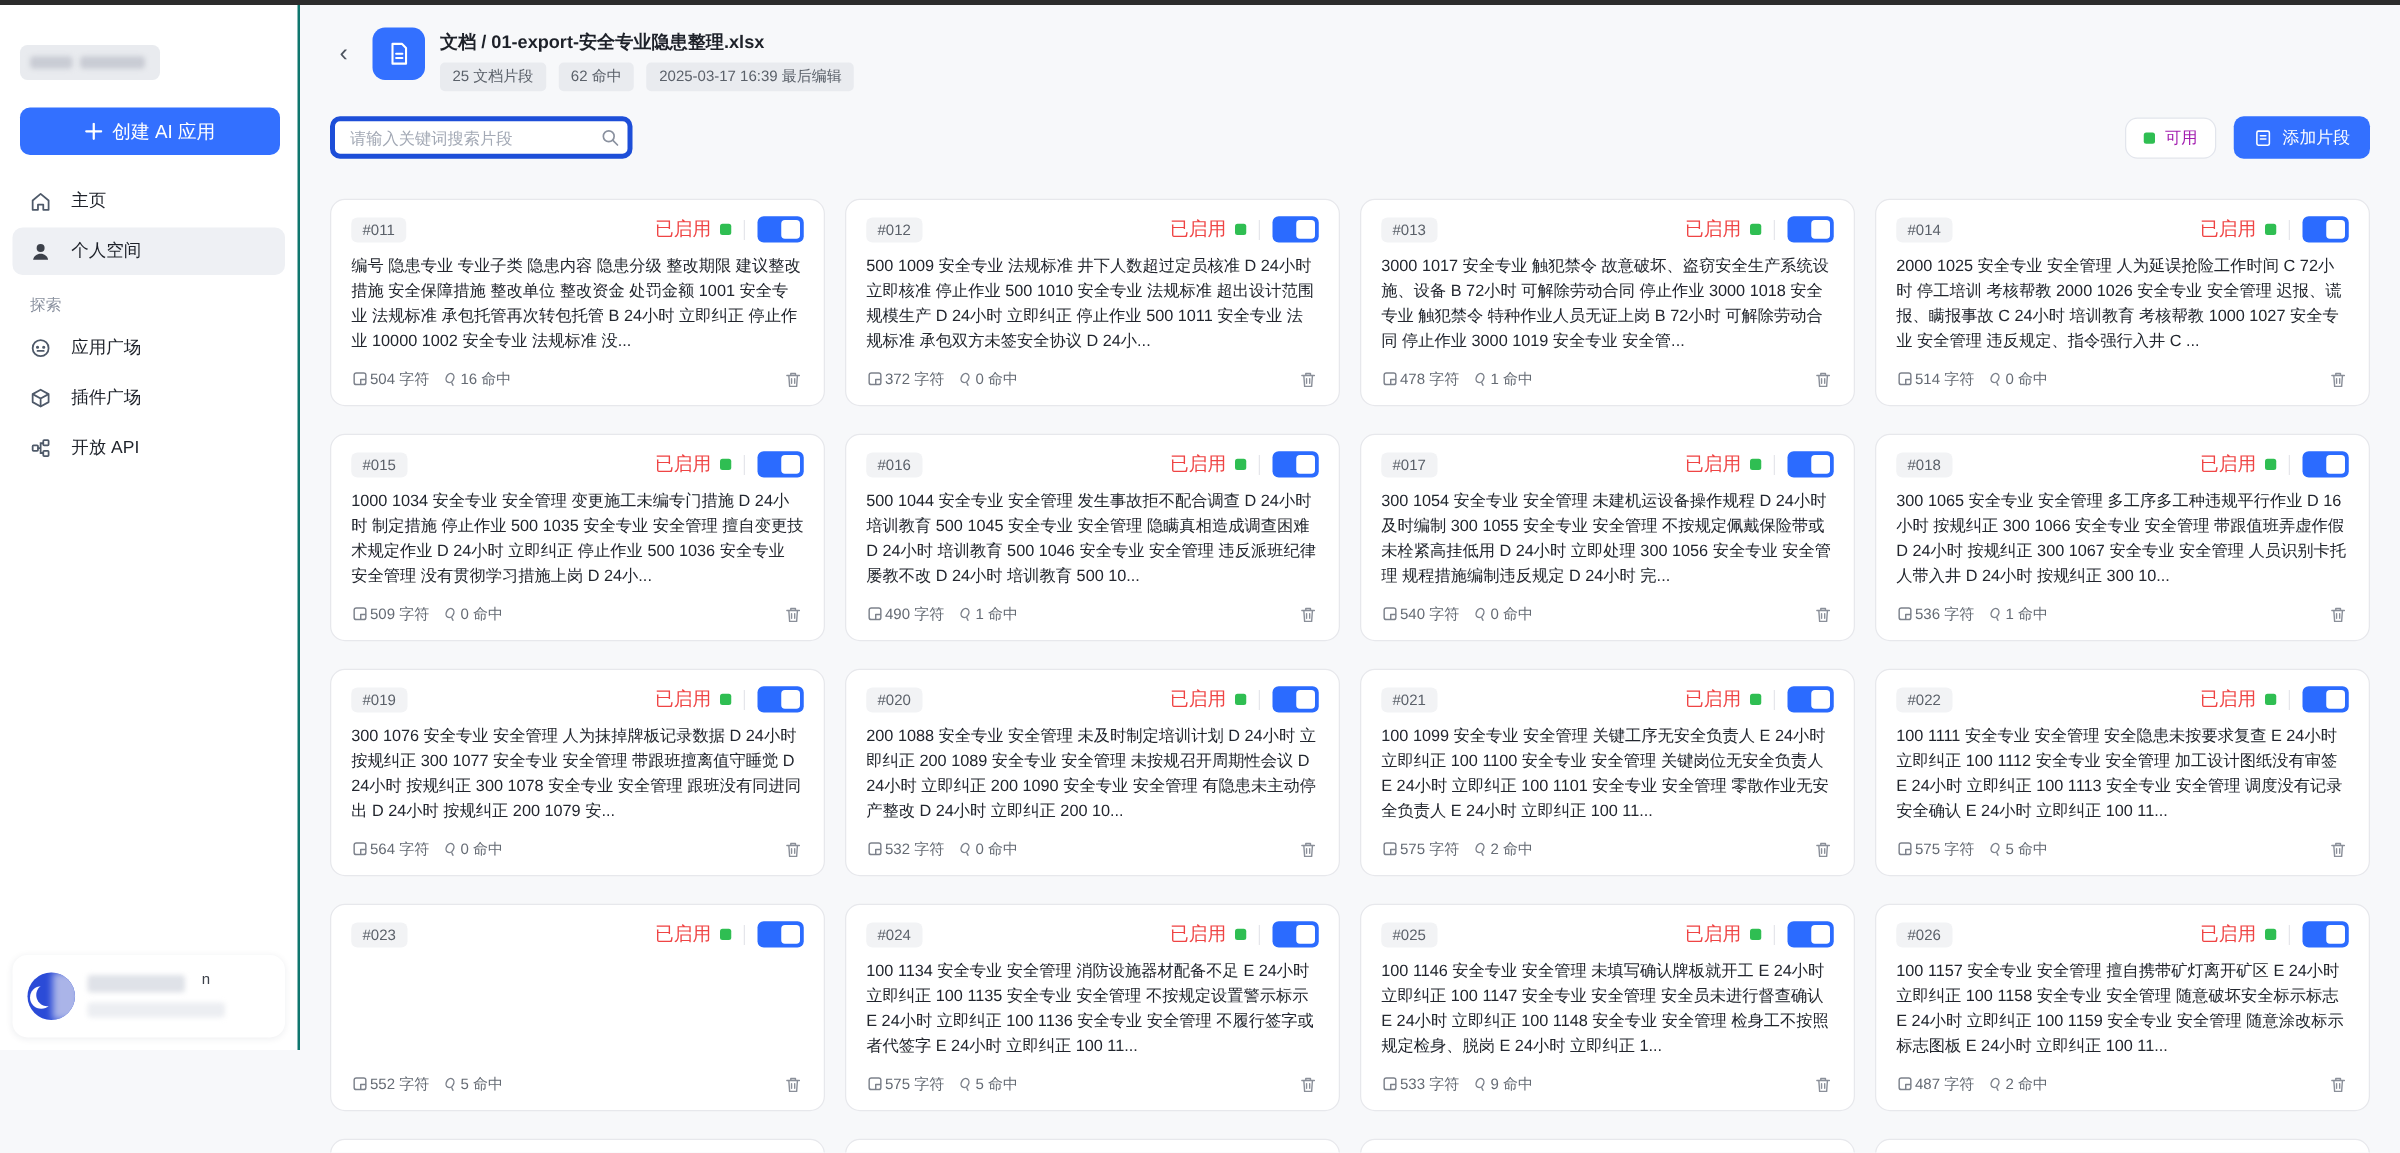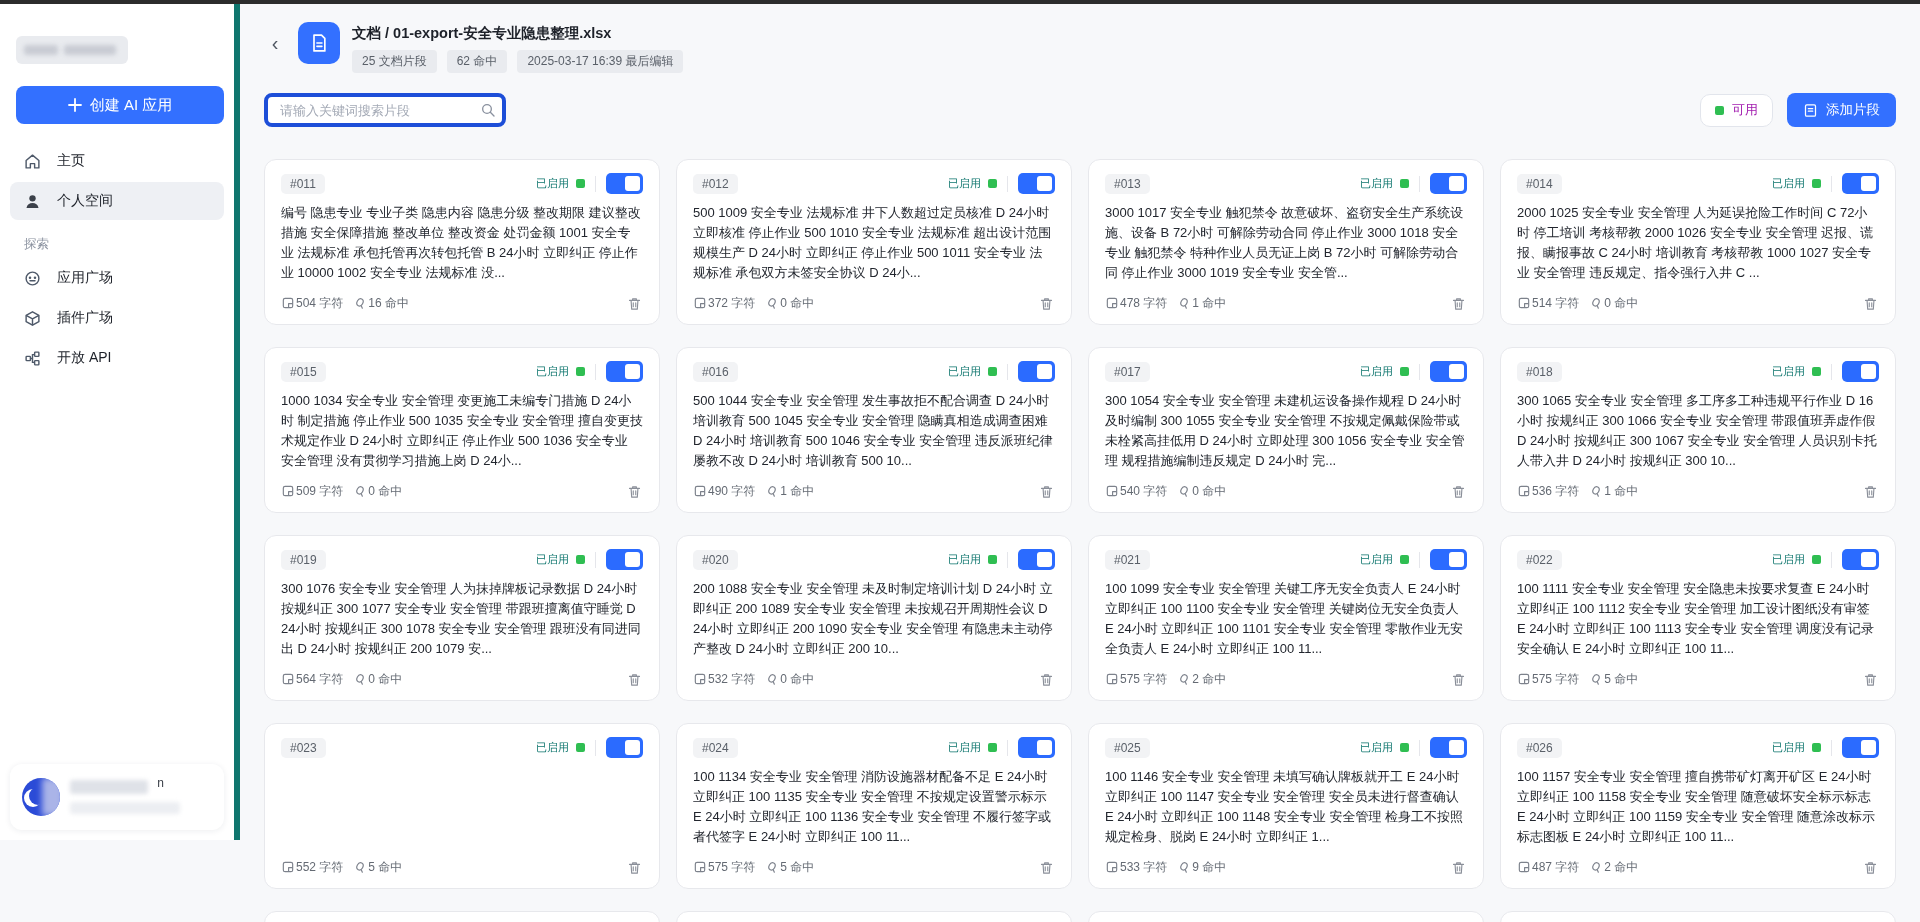--- a/index.html
+++ b/index.html
@@ -2,21 +2,21 @@
 <html><head>
 <meta charset="utf-8">
 <style>
   * { margin:0; padding:0; box-sizing:border-box; }
   html,body { width:1920px; height:922px; overflow:hidden;
     font-family:"Liberation Sans","DejaVu Sans",sans-serif; background:#f7f8fa; }
   .top-strip { position:fixed; top:0; left:0; width:1920px; height:4px; background:#2c2c2c; z-index:50; }
 
   
   .sidebar { position:fixed; top:4px; left:0; width:240px; height:836px; background:#ffffff;
-    border-right:6px solid #0f766e; z-index:10; }
+    border-right:2px solid #0f766e; z-index:10; }
   .logo-box { margin:32px 0 0 16px; width:112px; height:28px; background:#e9ebef; border-radius:6px;
     display:flex; align-items:center; padding:0 8px; gap:6px; overflow:hidden; }
   .logo-blur { height:10px; border-radius:3px; background:#c9ccd4; filter:blur(2px); }
   .create-btn { margin:22px 16px 0 16px; height:38px; width:208px; background:#3370ff; color:#fff;
     border:none; border-radius:8px; font-size:15px; display:flex; align-items:center; justify-content:center;
     gap:8px; cursor:pointer; font-family:inherit; }
   .menu { margin-top:18px; }
   .menu-item { height:38px; margin:2px 10px; padding:0 14px; display:flex; align-items:center; gap:16px;
     font-size:14px; color:#1d2129; border-radius:8px; cursor:pointer; }
   .menu-item.active { background:#eef0f4; }
@@ -56,21 +56,21 @@
   .gdot { width:9px; height:9px; border-radius:2px; background:#2fbe52; }
   .add-btn { display:flex; align-items:center; gap:8px; height:34px; padding:0 16px; background:#3370ff;
     border:none; border-radius:8px; color:#fff; font-size:13.5px; cursor:pointer; font-family:inherit; }
 
   .grid { margin-top:32px; display:grid; grid-template-columns:repeat(4,1fr); grid-auto-rows:166px; gap:22px 16px; }
   .card { background:#fff; border:1px solid #e7e8ec; border-radius:12px; padding:13px 16px 12px 16px;
     display:flex; flex-direction:column; cursor:pointer; }
   .card-head { display:flex; align-items:center; }
   .id-pill { background:#f2f3f5; color:#5a6069; font-size:12px; padding:3px 9px; border-radius:5px; }
   .head-spacer { flex:1; }
-  .status-label { font-size:11px; color:#0f766e; margin-right:7px; }
+  .status-label { font-size:15px; color:#ef4444; margin-right:7px; }
   .status-dot { width:9px; height:9px; border-radius:2px; background:#2fbe52; margin-right:10px; }
   .vdiv { width:1px; height:16px; background:#e5e6eb; margin-right:10px; }
   .toggle { width:37px; height:21px; background:#2b6bff; border-radius:5px; position:relative; flex:0 0 auto; cursor:pointer; }
   .toggle .knob { position:absolute; right:3px; top:3px; width:15px; height:15px; background:#fff; border-radius:3px; }
   .card-text { margin-top:9px; font-size:13px; line-height:20px; color:#22262e;
     display:-webkit-box; -webkit-line-clamp:4; -webkit-box-orient:vertical; overflow:hidden; height:80px; }
   .card-foot { margin-top:auto; display:flex; align-items:center; gap:1px; font-size:12px; color:#646a73; }
   .f-icon { width:14px; height:14px; color:#7d828c; display:flex; }
   .f-gap { width:8px; }
   .trash-btn { margin-left:auto; width:18px; height:18px; border:none; background:transparent; color:#8a8f99;

